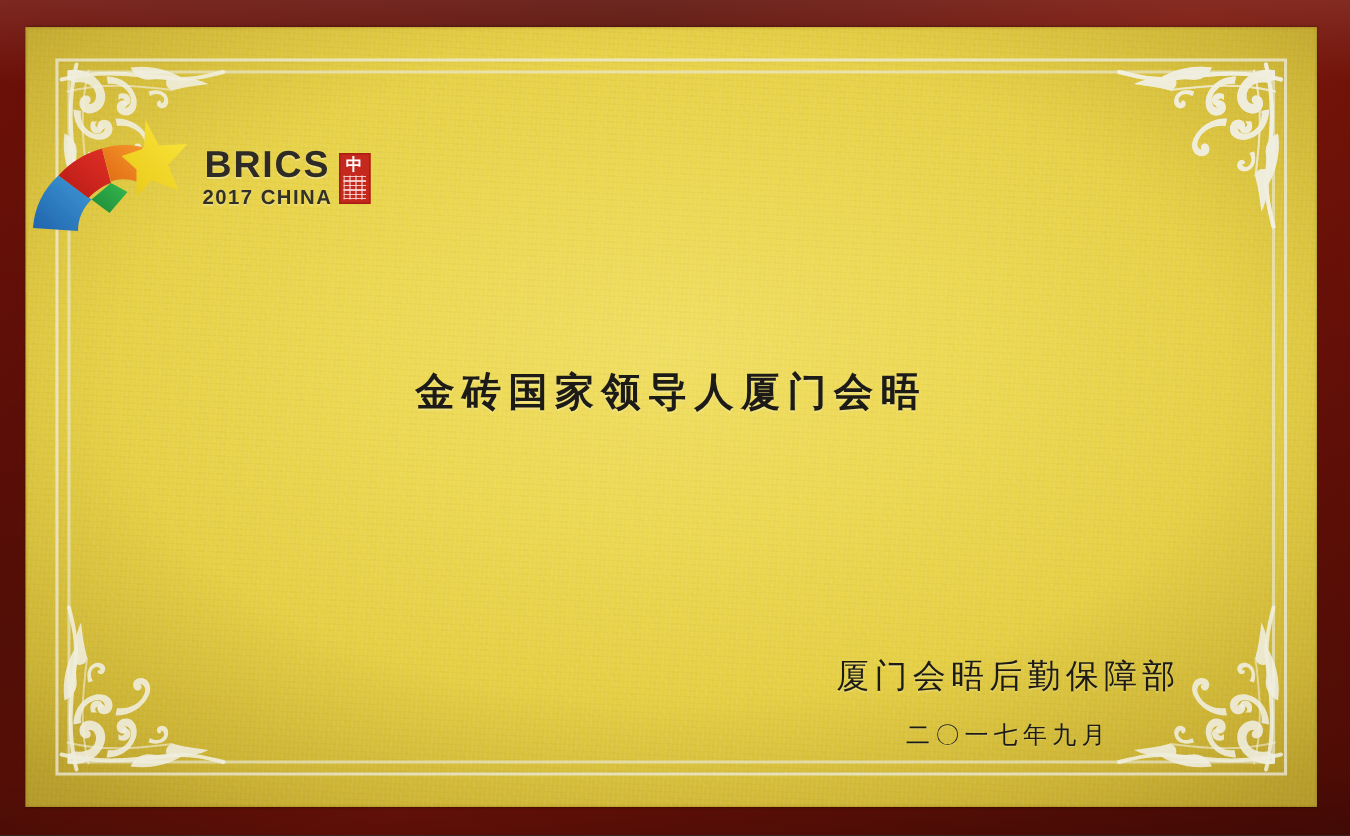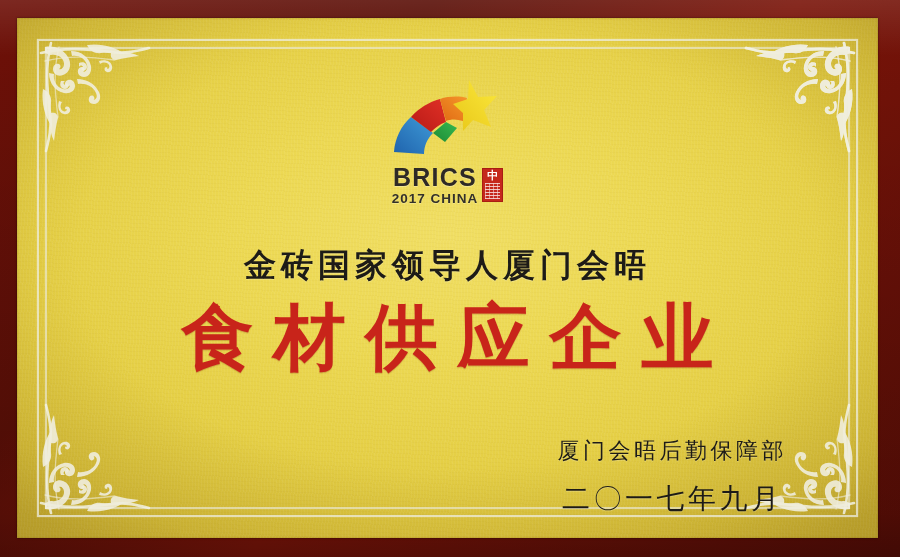--- a/index.html
+++ b/index.html
@@ -100,21 +100,20 @@
   #corner-tr { right: 8px; top: 9px;  transform: scaleX(-1); }
   #corner-bl { left: 8px;  bottom: 9px; transform: scaleY(-1); }
   #corner-br { right: 8px; bottom: 9px; transform: scale(-1,-1); }
 
   
   #emblem-block {
     position: absolute;
     left: 0; right: 0;
     top: 54px;
     display: flex;
-    flex-direction: column;
     align-items: center;
   }
   #brics-swoosh { display: block; }
 
   #brics-wordmark {
     margin-top: 1px;
     display: flex;
     align-items: center;
     gap: 4px;
   }
@@ -172,21 +171,21 @@
   }
 
   
   #subtitle-line {
     position: absolute;
     left: 0; right: 0;
     top: 226px;
     text-align: center;
     font-family: "DejaVu Sans", "Liberation Sans", sans-serif;
     font-weight: bold;
-    font-size: 32px;
+    font-size: 26px;
     letter-spacing: 5px;
     color: #1d1b17;
     text-shadow: 0 1px 0 rgba(255,255,255,0.22);
     white-space: nowrap;
   }
 
   #main-title {
     position: absolute;
     left: 0; right: 0;
     top: 281px;
@@ -212,21 +211,21 @@
   }
   #issuer-org {
     font-size: 22px;
     letter-spacing: 3.5px;
     text-indent: 3.5px;
     white-space: nowrap;
     text-shadow: 0 1px 0 rgba(255,255,255,0.2);
   }
   #issuer-date {
     margin-top: 14px;
-    font-size: 28px;
+    font-size: 16px;
     letter-spacing: 3.5px;
     text-indent: 3.5px;
     white-space: nowrap;
     text-shadow: 0 1px 0 rgba(255,255,255,0.2);
   }
 </style>
 </head>
 <body>
 
 <div id="plaque">
@@ -381,21 +380,20 @@
         </div>
         <div id="china-seal">
           <div id="china-seal-top">中</div>
           <div id="china-seal-bottom"></div>
         </div>
       </div>
     </div>
 
     <div id="subtitle-line">金砖国家领导人厦门会晤</div>
 
-    <div id="main-title">食材供应企业</div>
 
     <div id="issuer-block">
       <div id="issuer-org">厦门会晤后勤保障部</div>
       <div id="issuer-date">二〇一七年九月</div>
     </div>
 
   </div>
 </div>
 
 </body></html>

